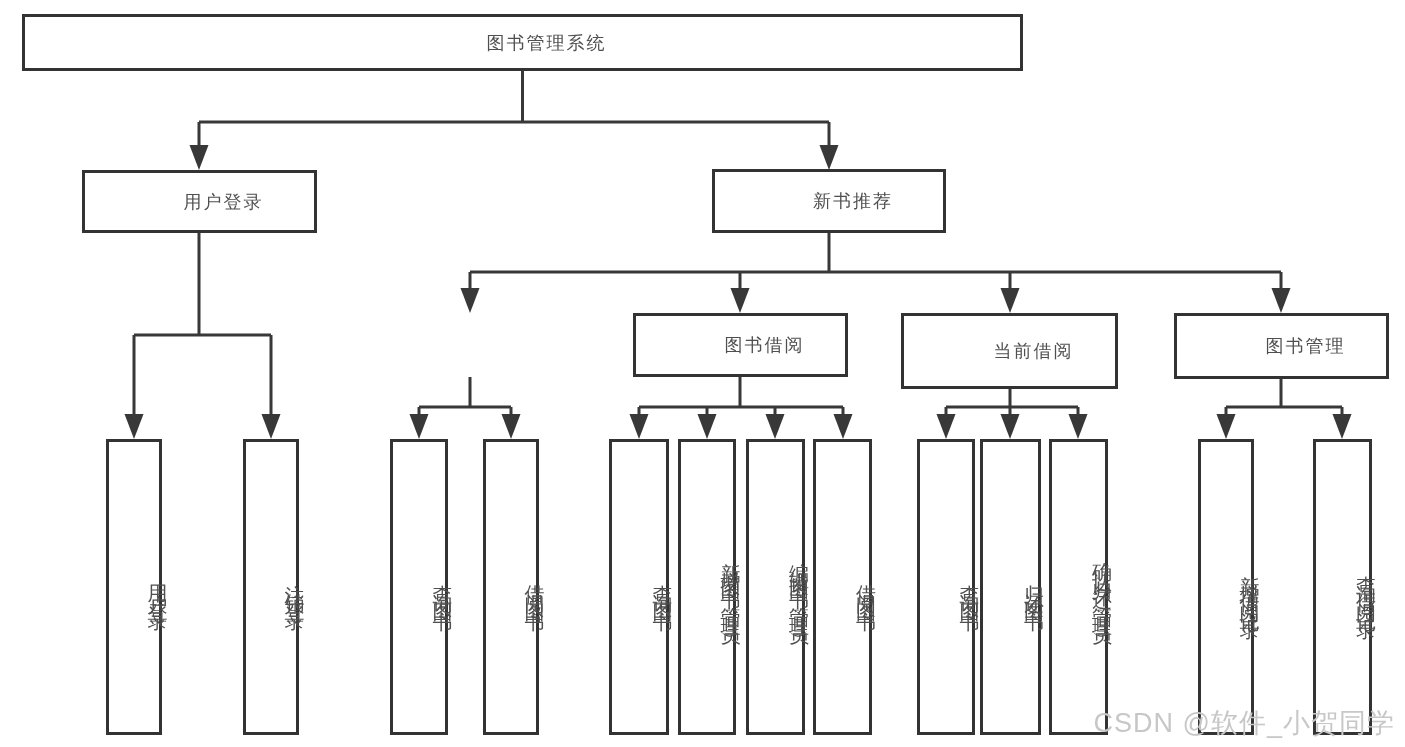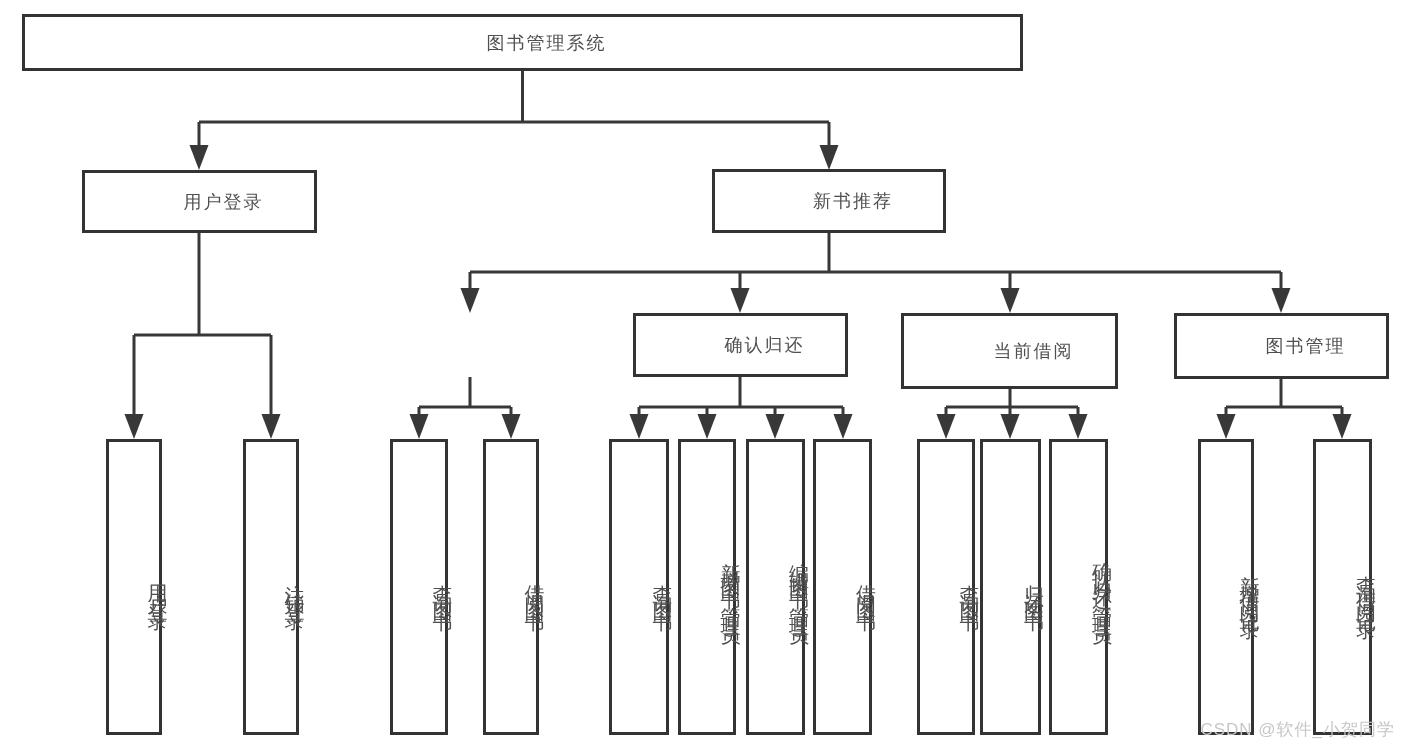--- a/index.html
+++ b/index.html
@@ -44,21 +44,21 @@
     text-orientation: mixed;
     font-size: 20px;
     line-height: 1;
     letter-spacing: 0.45em;
   }
   .watermark {
     position: absolute;
     right: 10px;
     bottom: 6px;
     color: var(--watermark);
-    font-size: 17px;
+    font-size: 27px;
     letter-spacing: 1px;
     white-space: nowrap;
     margin-top: 20px;
   }
 </style>
 </head>
 <body>
 
 <div class="canvas">
 
@@ -107,21 +107,21 @@
   </div>
 
   <div class="box h" style="left:82px;top:170px;width:235px;height:63px">
     <span class="lbl">用户登录</span>
   </div>
   <div class="box h" style="left:712px;top:169px;width:234px;height:64px">
     <span class="lbl">新书推荐</span>
   </div>
 
   <div class="box h" style="left:633px;top:313px;width:215px;height:64px">
-    <span class="lbl">确认归还</span>
+    <span class="lbl">图书借阅</span>
   </div>
   <div class="box h" style="left:901px;top:313px;width:217px;height:76px">
     <span class="lbl">当前借阅</span>
   </div>
   <div class="box h" style="left:1174px;top:313px;width:215px;height:66px">
     <span class="lbl">图书管理</span>
   </div>
 
   <div class="box v" style="left:106px;top:439px;width:56px;height:296px">
     <span class="lbl">用户登录</span>

